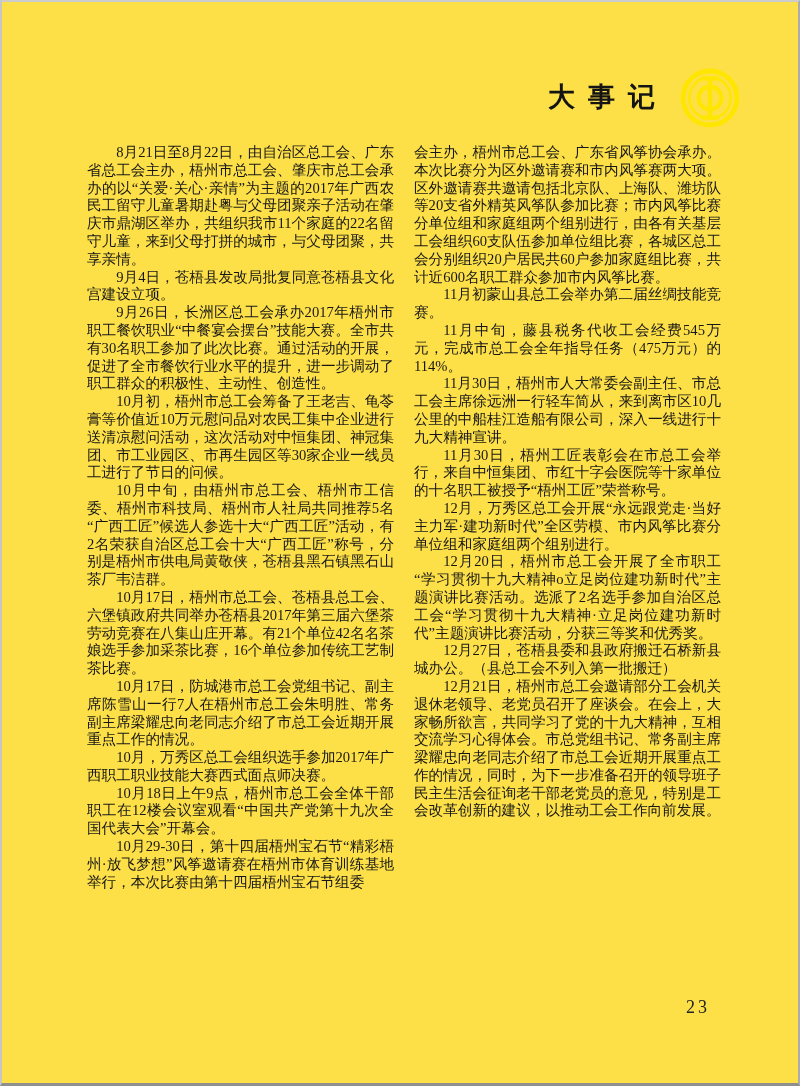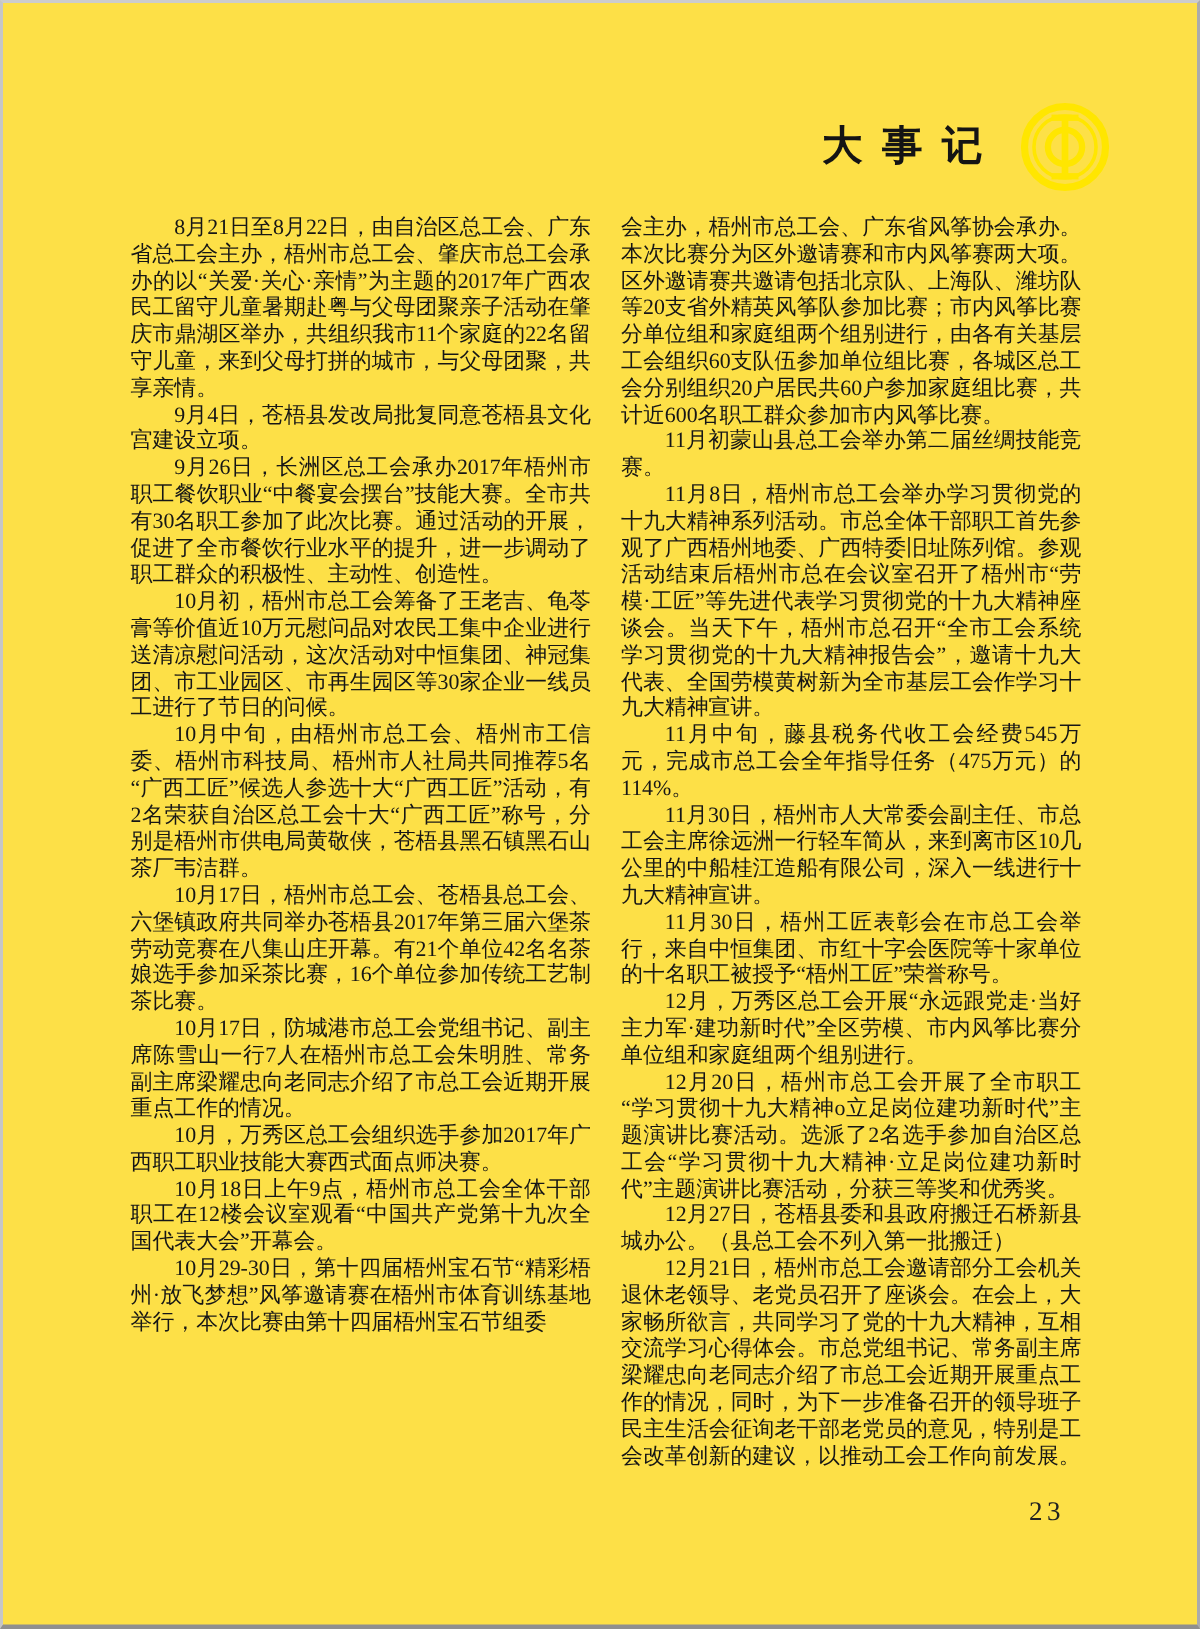--- a/index.html
+++ b/index.html
@@ -81,21 +81,20 @@
         <p class="para">10月中旬，由梧州市总工会、梧州市工信委、梧州市科技局、梧州市人社局共同推荐5名“广西工匠”候选人参选十大“广西工匠”活动，有2名荣获自治区总工会十大“广西工匠”称号，分别是梧州市供电局黄敬侠，苍梧县黑石镇黑石山茶厂韦洁群。</p>
         <p class="para">10月17日，梧州市总工会、苍梧县总工会、六堡镇政府共同举办苍梧县2017年第三届六堡茶劳动竞赛在八集山庄开幕。有21个单位42名名茶娘选手参加采茶比赛，16个单位参加传统工艺制茶比赛。</p>
         <p class="para">10月17日，防城港市总工会党组书记、副主席陈雪山一行7人在梧州市总工会朱明胜、常务副主席梁耀忠向老同志介绍了市总工会近期开展重点工作的情况。</p>
         <p class="para">10月，万秀区总工会组织选手参加2017年广西职工职业技能大赛西式面点师决赛。</p>
         <p class="para">10月18日上午9点，梧州市总工会全体干部职工在12楼会议室观看“中国共产党第十九次全国代表大会”开幕会。</p>
         <p class="para">10月29-30日，第十四届梧州宝石节“精彩梧州·放飞梦想”风筝邀请赛在梧州市体育训练基地举行，本次比赛由第十四届梧州宝石节组委</p>
       </div>
     <div class="col" id="col-right">
         <p class="para continuation">会主办，梧州市总工会、广东省风筝协会承办。本次比赛分为区外邀请赛和市内风筝赛两大项。区外邀请赛共邀请包括北京队、上海队、潍坊队等20支省外精英风筝队参加比赛；市内风筝比赛分单位组和家庭组两个组别进行，由各有关基层工会组织60支队伍参加单位组比赛，各城区总工会分别组织20户居民共60户参加家庭组比赛，共计近600名职工群众参加市内风筝比赛。</p>
         <p class="para">11月初蒙山县总工会举办第二届丝绸技能竞赛。</p>
-        <p class="para">11月8日，梧州市总工会举办学习贯彻党的十九大精神系列活动。市总全体干部职工首先参观了广西梧州地委、广西特委旧址陈列馆。参观活动结束后梧州市总在会议室召开了梧州市“劳模·工匠”等先进代表学习贯彻党的十九大精神座谈会。当天下午，梧州市总召开“全市工会系统学习贯彻党的十九大精神报告会”，邀请十九大代表、全国劳模黄树新为全市基层工会作学习十九大精神宣讲。</p>
         <p class="para">11月中旬，藤县税务代收工会经费545万元，完成市总工会全年指导任务（475万元）的114%。</p>
         <p class="para">11月30日，梧州市人大常委会副主任、市总工会主席徐远洲一行轻车简从，来到离市区10几公里的中船桂江造船有限公司，深入一线进行十九大精神宣讲。</p>
         <p class="para">11月30日，梧州工匠表彰会在市总工会举行，来自中恒集团、市红十字会医院等十家单位的十名职工被授予“梧州工匠”荣誉称号。</p>
         <p class="para">12月，万秀区总工会开展“永远跟党走·当好主力军·建功新时代”全区劳模、市内风筝比赛分单位组和家庭组两个组别进行。</p>
         <p class="para">12月20日，梧州市总工会开展了全市职工“学习贯彻十九大精神o立足岗位建功新时代”主题演讲比赛活动。选派了2名选手参加自治区总工会“学习贯彻十九大精神·立足岗位建功新时代”主题演讲比赛活动，分获三等奖和优秀奖。</p>
         <p class="para">12月27日，苍梧县委和县政府搬迁石桥新县城办公。（县总工会不列入第一批搬迁）</p>
         <p class="para">12月21日，梧州市总工会邀请部分工会机关退休老领导、老党员召开了座谈会。在会上，大家畅所欲言，共同学习了党的十九大精神，互相交流学习心得体会。市总党组书记、常务副主席梁耀忠向老同志介绍了市总工会近期开展重点工作的情况，同时，为下一步准备召开的领导班子民主生活会征询老干部老党员的意见，特别是工会改革创新的建议，以推动工会工作向前发展。</p>
       </div>
   </div>
 

